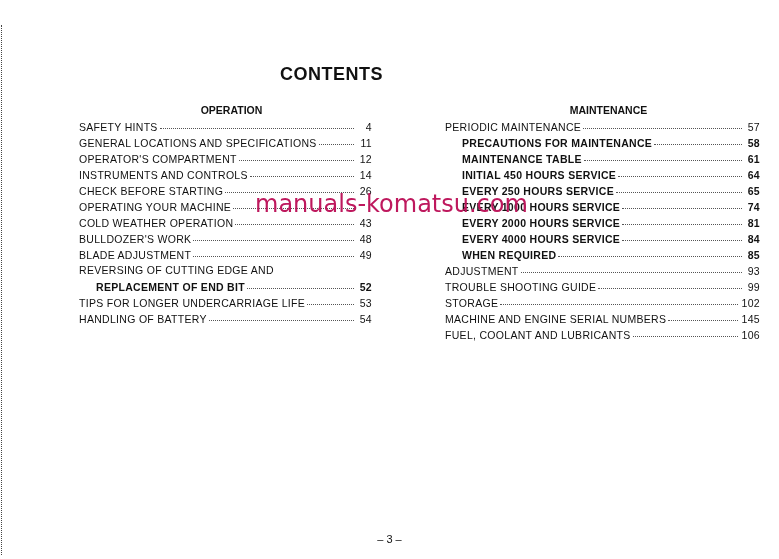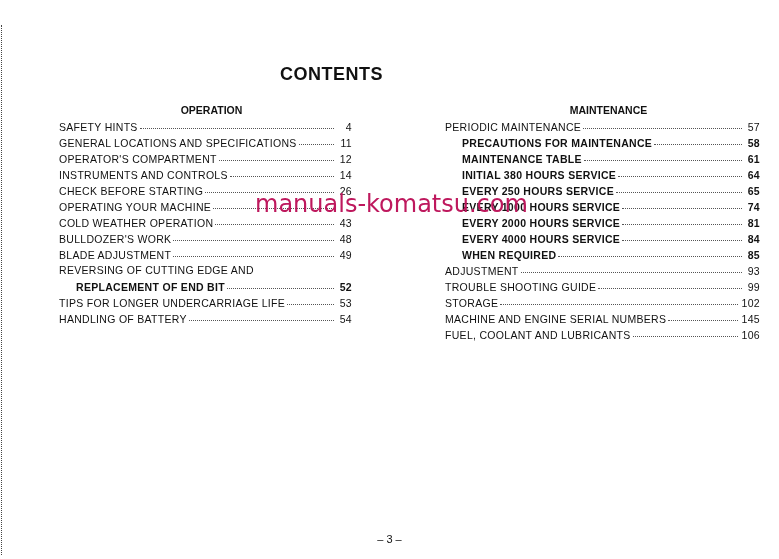--- a/index.html
+++ b/index.html
@@ -9,21 +9,21 @@
     }
     .left-edge {
       position: absolute; left: 1px; top: 25px; width: 2px; height: 530px;
       border-left: 1px dotted #444;
     }
     .title {
       position: absolute; left: 2px; top: 64px; width: 631px; text-align: center;
       font-weight: bold; font-size: 18px; letter-spacing: 0.5px; margin-left: 14px;
     }
     .col { position: absolute; top: 103px; }
-    .col.left { left: 59px; width: 293px; }
+    .col.left { left: 79px; width: 293px; }
     .col.right { left: 438px; width: 315px; margin-left: 7px; }
     .col-heading {
       text-align: center; font-weight: bold; font-size: 10.5px; height: 14px; line-height: 14px;
       margin-bottom: 1px;
     }
     .col.left .col-heading { padding-left: 12px; }
     .col.right .col-heading { padding-left: 12px; }
     .entry {
       display: flex; align-items: baseline; height: 16px; line-height: 16px;
       font-size: 10.5px; letter-spacing: 0.3px; white-space: nowrap;
@@ -135,21 +135,21 @@
     <span class="label">PRECAUTIONS FOR MAINTENANCE</span>
     <span class="dots"></span>
     <span class="page">58</span>
   </div>
   <div class="entry indent">
     <span class="label">MAINTENANCE TABLE</span>
     <span class="dots"></span>
     <span class="page">61</span>
   </div>
   <div class="entry indent">
-    <span class="label">INITIAL 380 HOURS SERVICE</span>
+    <span class="label">INITIAL 450 HOURS SERVICE</span>
     <span class="dots"></span>
     <span class="page">64</span>
   </div>
   <div class="entry indent">
     <span class="label">EVERY 250 HOURS SERVICE</span>
     <span class="dots"></span>
     <span class="page">65</span>
   </div>
   <div class="entry indent">
     <span class="label">EVERY 1000 HOURS SERVICE</span>

